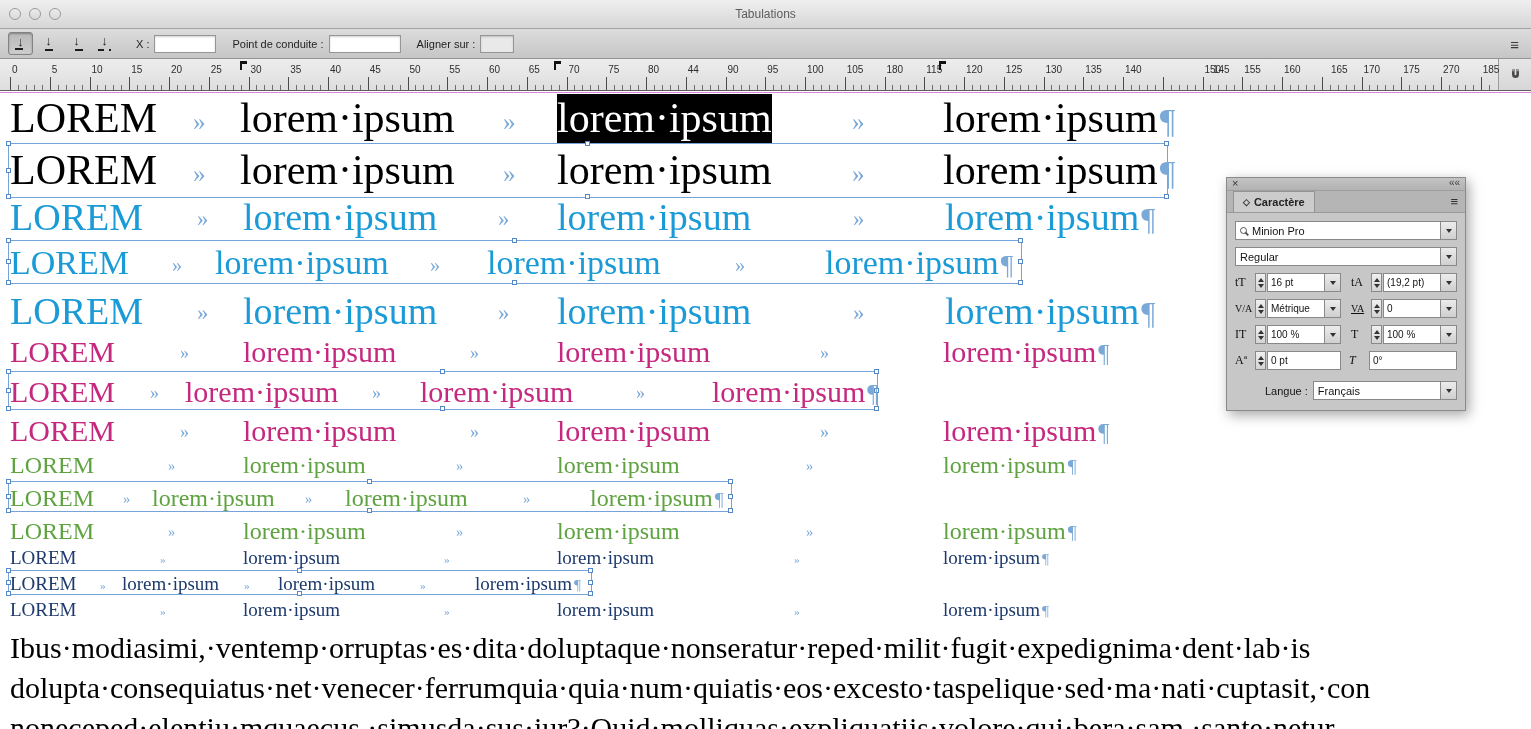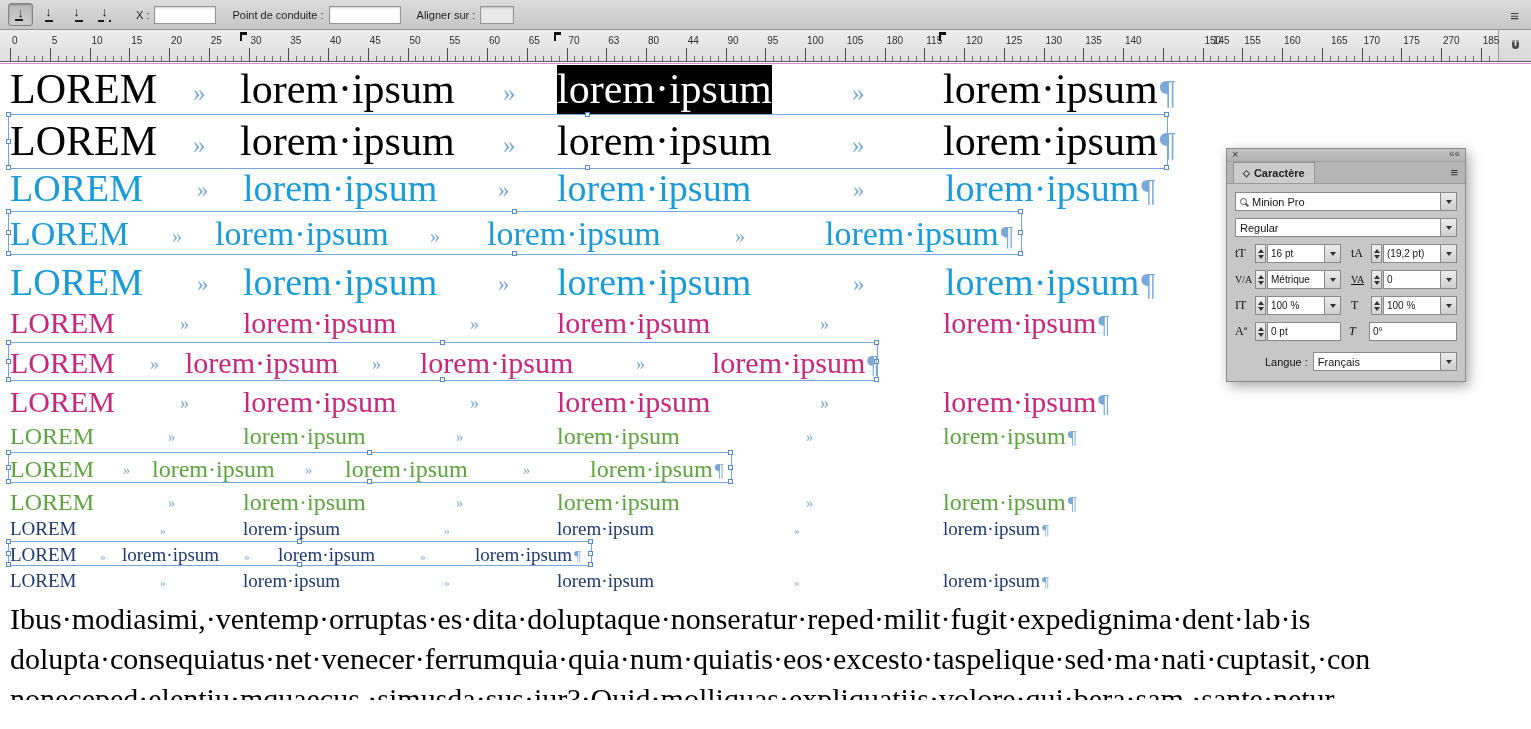--- a/index.html
+++ b/index.html
@@ -116,20 +116,28 @@
            display:flex; align-items:center; position:relative; padding-left:3px;
            font-size:10px; overflow:hidden; }
   .lang-row { display:flex; align-items:center; gap:5px; margin-top:4px; padding-left:30px; }
   .lang-combo { flex:1; }
 </style>
 </head>
 <body>
 
 <div class="window">
 
+  <div class="titlebar">
+    <div class="traffic">
+      <span class="light"></span>
+      <span class="light"></span>
+      <span class="light"></span>
+    </div>
+    <span class="win-title">Tabulations</span>
+  </div>
 
   <div class="toolbar">
     <div class="tabbtns" id="tab-buttons">
         <div class="tabbtn bl pressed">
           <span>↓</span>
         </div>
         <div class="tabbtn bc">
           <span>↓</span>
         </div>
         <div class="tabbtn br">
@@ -240,21 +248,21 @@
       <div class="tick minor" style="left: 542.65px;"></div>
       <div class="tick minor" style="left: 550.6px;"></div>
       <div class="tick minor" style="left: 558.55px;"></div>
       <div class="tick major" style="left: 566.5px;"></div>
       <div class="tick-label" style="left: 568.5px;">70</div>
       <div class="tick minor" style="left: 574.45px;"></div>
       <div class="tick minor" style="left: 582.4px;"></div>
       <div class="tick minor" style="left: 590.35px;"></div>
       <div class="tick minor" style="left: 598.3px;"></div>
       <div class="tick major" style="left: 606.25px;"></div>
-      <div class="tick-label" style="left: 608.25px;">63</div>
+      <div class="tick-label" style="left: 608.25px;">75</div>
       <div class="tick minor" style="left: 614.2px;"></div>
       <div class="tick minor" style="left: 622.15px;"></div>
       <div class="tick minor" style="left: 630.1px;"></div>
       <div class="tick minor" style="left: 638.05px;"></div>
       <div class="tick major" style="left: 646px;"></div>
       <div class="tick-label" style="left: 648px;">80</div>
       <div class="tick minor" style="left: 653.95px;"></div>
       <div class="tick minor" style="left: 661.9px;"></div>
       <div class="tick minor" style="left: 669.85px;"></div>
       <div class="tick minor" style="left: 677.8px;"></div>

